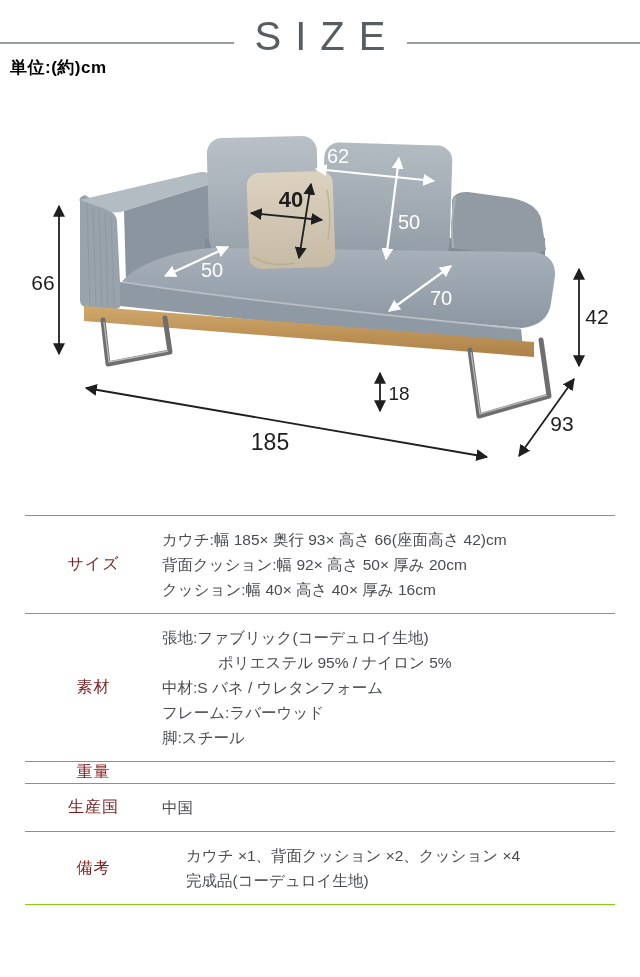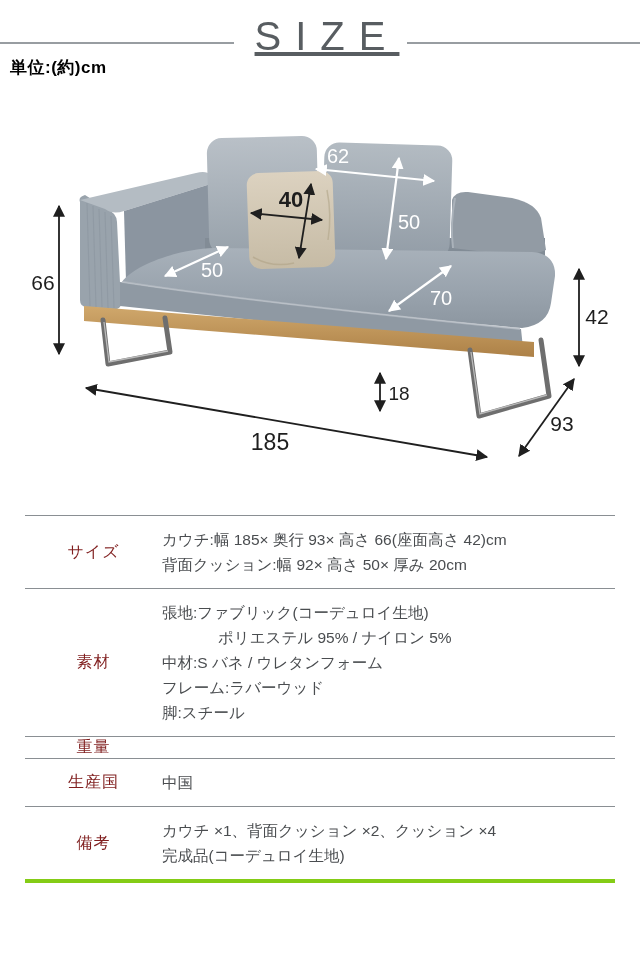--- a/index.html
+++ b/index.html
@@ -8,38 +8,37 @@
     font-family:"Liberation Sans","DejaVu Sans",sans-serif;
     color:#4a4d50;position:relative;overflow:hidden;
   }
   .page{position:relative;width:640px;height:977px;background:#fff;}
 
   
   .size-title{
     position:absolute;top:14px;left:0;width:640px;text-align:center;
     font-size:40px;font-weight:300;letter-spacing:14px;text-indent:14px;
     color:#585d61;
-    text-decoration:underline;
   }
   .rule{position:absolute;top:42px;height:2px;background:#989da1;}
   .rule-left{left:0;width:234px;}
   .rule-right{left:407px;width:233px;}
   .unit-note{
     position:absolute;top:56px;left:10px;
     font-size:17px;font-weight:bold;color:#000000;letter-spacing:.5px;
   }
 
   
   .diagram{position:absolute;top:100px;left:0;width:540px;height:372px;}
   .dim-num{font-family:"Liberation Sans","DejaVu Sans",sans-serif;}
 
   
   .spec{position:absolute;top:515px;left:25px;width:590px;}
   .spec-row{display:flex;border-top:1px solid #8a8f93;}
-  .spec-row:last-child{border-bottom:4px solid #84cc16;}
+  .spec-row:last-child{border-bottom:1px solid #84cc16;gap:24px;}
   .spec-label{
     width:137px;flex-shrink:0;display:flex;align-items:center;justify-content:center;
     font-size:16px;letter-spacing:1px;color:#7f1d1d;
   }
   .spec-content{flex:1;padding:11px 0;font-size:15.5px;line-height:25px;color:#4a4d50;}
   .spec-line{white-space:nowrap;}
   .spec-line.indent{padding-left:56px;}
 </style>
 </head>
 <body>
@@ -153,20 +152,21 @@
     </svg>
   </div>
 
   <div class="spec">
 
     <div class="spec-row">
       <div class="spec-label">サイズ</div>
       <div class="spec-content">
         <div class="spec-line">カウチ:幅 185× 奥行 93× 高さ 66(座面高さ 42)cm</div>
         <div class="spec-line">背面クッション:幅 92× 高さ 50× 厚み 20cm</div>
+        <div class="spec-line">クッション:幅 40× 高さ 40× 厚み 16cm</div>
       </div>
     </div>
 
     <div class="spec-row">
       <div class="spec-label">素材</div>
       <div class="spec-content">
         <div class="spec-line">張地:ファブリック(コーデュロイ生地)</div>
         <div class="spec-line indent">ポリエステル 95% / ナイロン 5%</div>
         <div class="spec-line">中材:S バネ / ウレタンフォーム</div>
         <div class="spec-line">フレーム:ラバーウッド</div>

